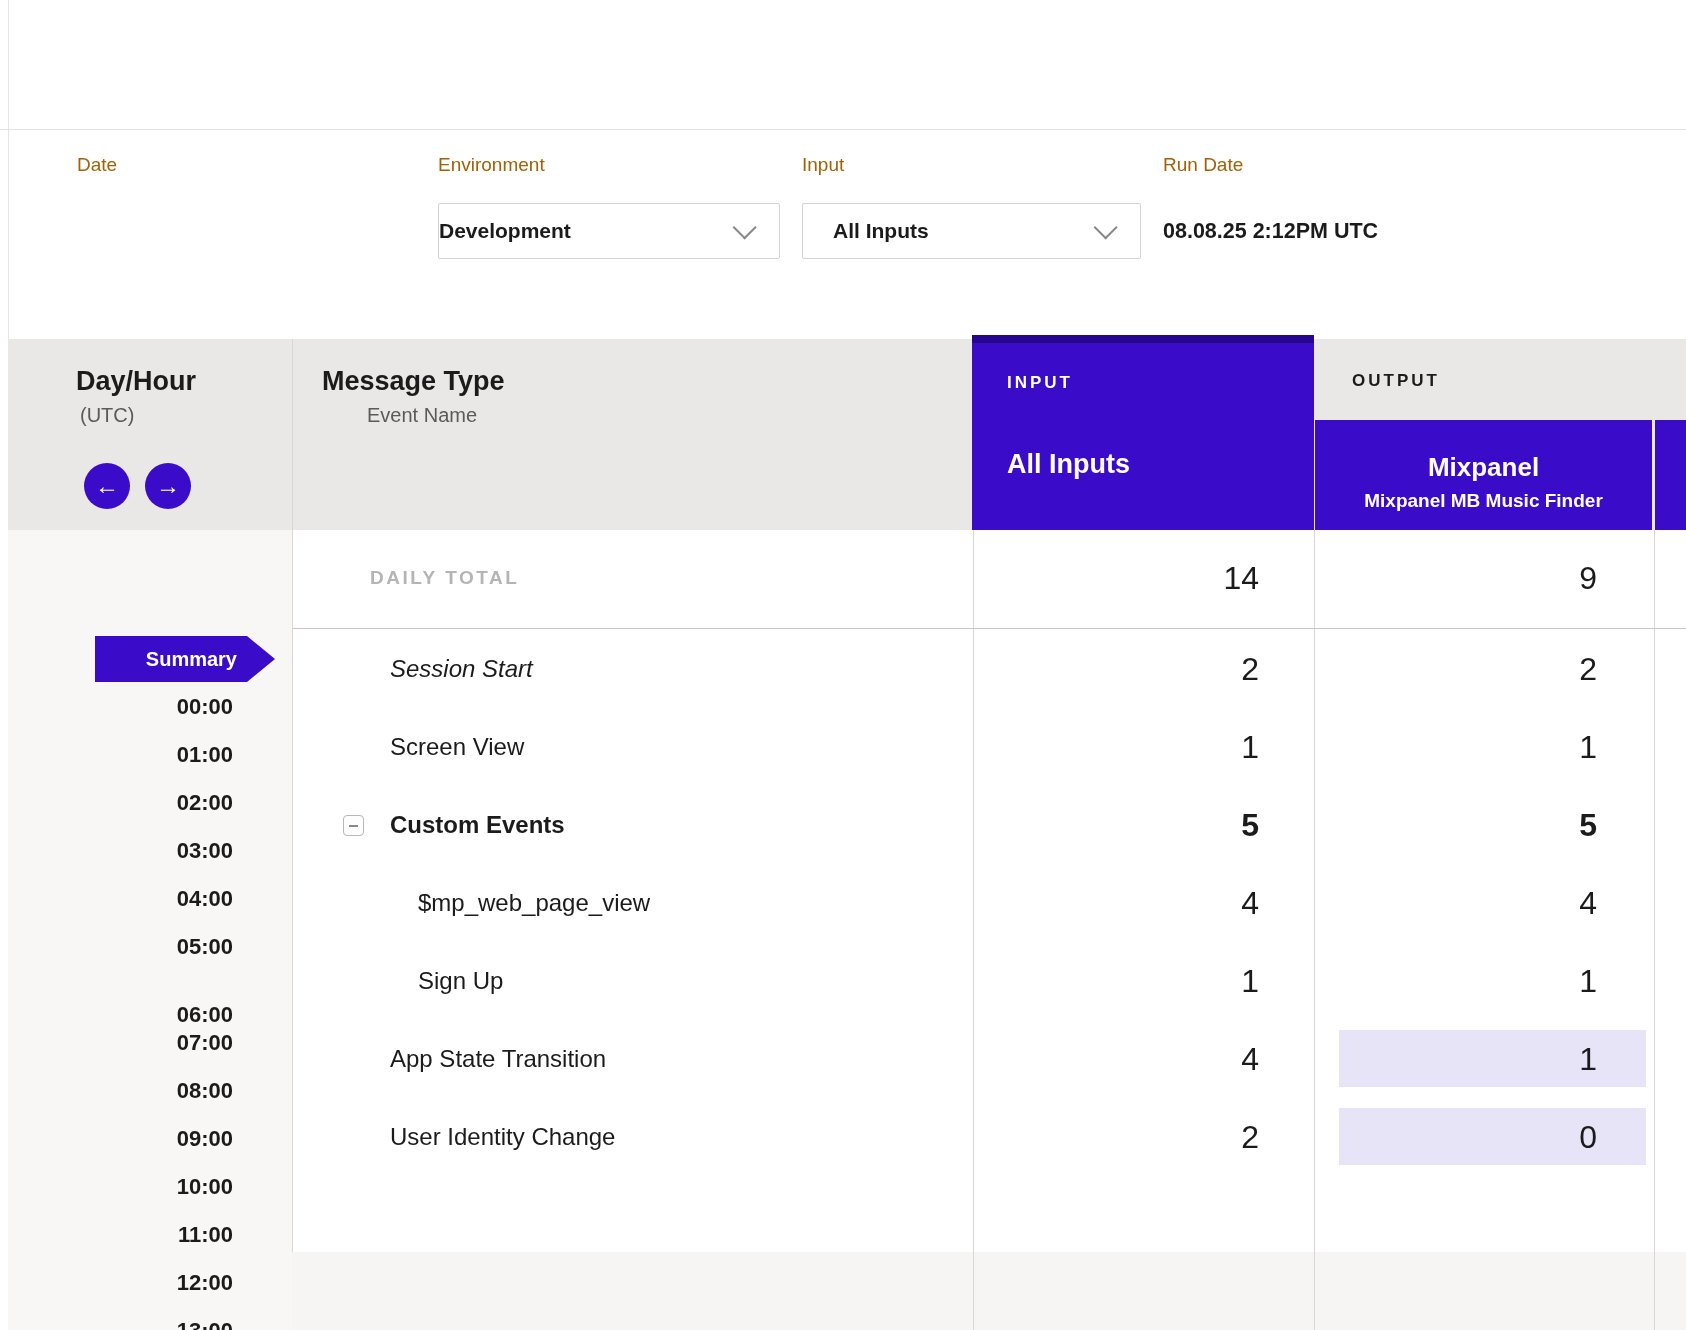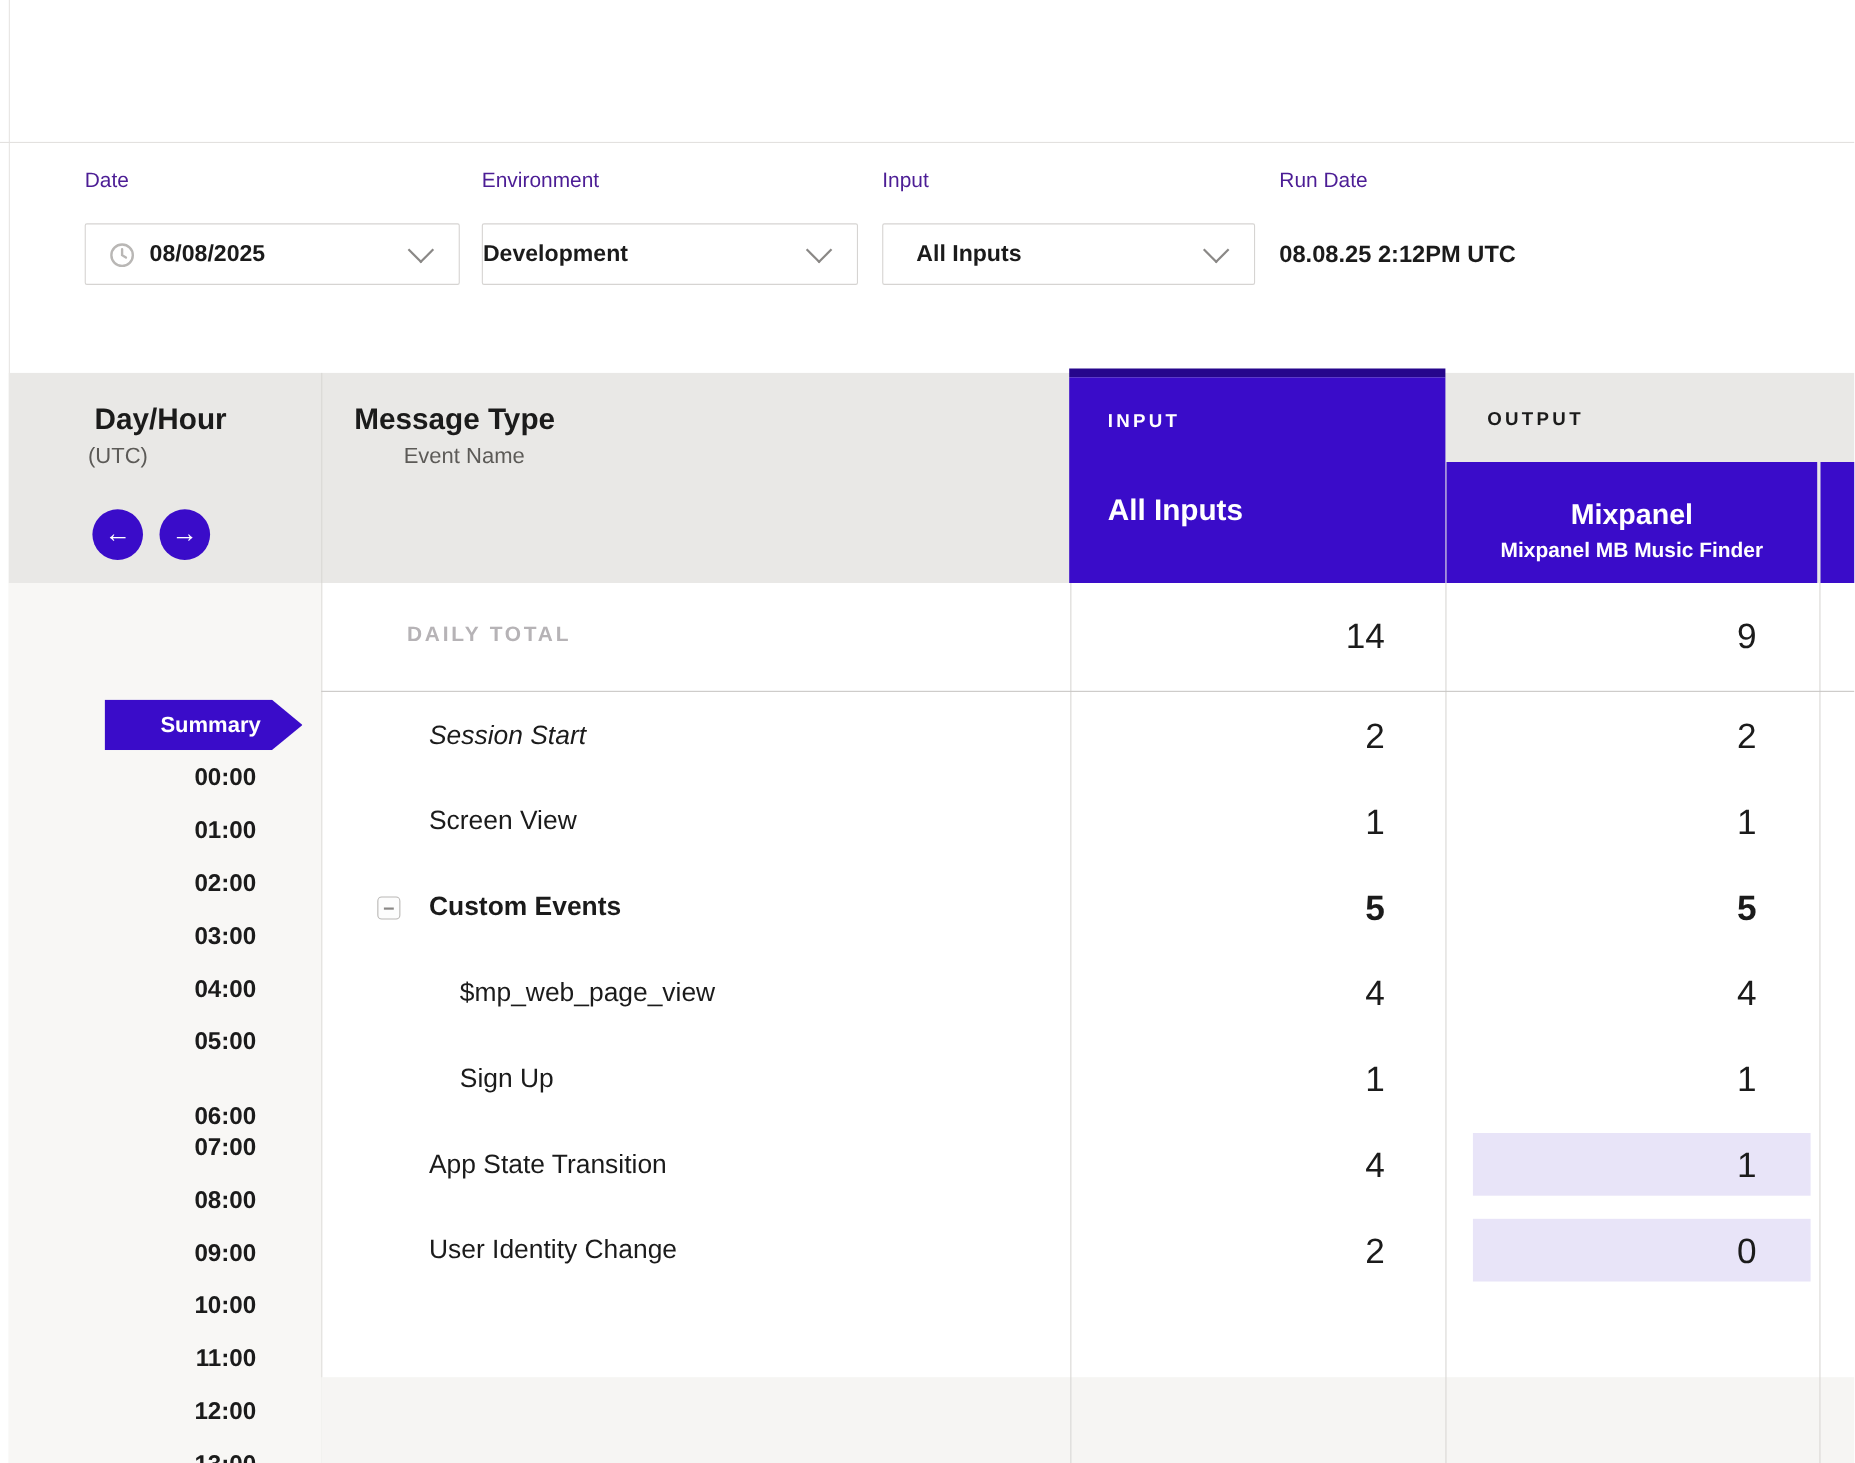--- a/index.html
+++ b/index.html
@@ -9,21 +9,21 @@
   }
   .abs{position:absolute;}
 
   
   .left-edge{left:8px;top:0;width:1px;height:1330px;background:#e7e5e3;}
   .topbar-border{left:0;top:129px;width:1686px;height:1px;background:#e3e1df;}
   .breadcrumb{left:77px;top:36px;height:44px;display:flex;align-items:center;font-size:30px;font-weight:600;}
   .crumb-sep{color:#c9c7c5;font-weight:300;margin:0 26px;font-size:32px;transform:translateY(-2px);}
 
   
-  .flt-label{top:154px;height:24px;font-size:19px;color:#4c1d95;}
+  .flt-label{top:154px;height:24px;font-size:19px;color:#a16207;}
   .flt-box{top:203px;height:56px;background:#fff;border:1px solid #d6d4d2;border-radius:2px;
            display:flex;align-items:center;box-sizing:border-box;font-size:21px;font-weight:700;}
   .chev{width:15px;height:15px;border-right:2.5px solid #8a8886;border-bottom:2.5px solid #8a8886;
         transform:rotate(45deg) translateY(-3px);position:absolute;right:28px;top:17px;}
   .rundate{top:219px;height:28px;font-size:21.5px;font-weight:700;}
 
   
   .grid-header{left:8px;top:339px;width:1678px;height:191px;background:#e9e8e6;}
   .vline{width:1px;background:#d9d7d5;}
   .hdr-title{font-size:27px;font-weight:700;}
@@ -72,47 +72,37 @@
 <div id="app">
 
   <div class="abs left-edge"></div>
   <div class="abs topbar-border"></div>
 
   <div class="abs flt-label" style="left:77px;">Date</div>
   <div class="abs flt-label" style="left:438px;">Environment</div>
   <div class="abs flt-label" style="left:802px;">Input</div>
   <div class="abs flt-label" style="left:1163px;">Run Date</div>
 
-  <div class="abs flt-box" style="left:77px;width:341px;">
-    <span class="abs" style="left:20px;top:15px;">
-      <svg width="26" height="26" viewBox="0 0 24 24" fill="none" stroke="#b9b7b5" stroke-width="2" stroke-linecap="round">
-        <circle cx="12" cy="12" r="9"></circle>
-          <path d="M12 7v5l3.2 2"></path>
-      </svg>
-    </span>
-    <span style="margin-left:58px;">08/08/2025</span>
-    <span class="chev"></span>
-  </div>
 
   <div class="abs flt-box" style="left:438px;width:342px;">
     <span style="">Development</span>
     <span class="chev"></span>
   </div>
 
   <div class="abs flt-box" style="left:802px;width:339px;">
     <span style="margin-left:30px;">All Inputs</span>
     <span class="chev"></span>
   </div>
 
   <div class="abs rundate" style="left:1163px;">08.08.25 2:12PM UTC</div>
 
   <div class="abs grid-header"></div>
   <div class="abs vline" style="left:292px;top:339px;height:991px;"></div>
 
-  <div class="abs hdr-title" style="left:86px;top:366px;">Day/Hour</div>
+  <div class="abs hdr-title" style="left:76px;top:366px;">Day/Hour</div>
   <div class="abs hdr-sub" style="left:80px;top:404px;">(UTC)</div>
   <div class="abs hdr-title" style="left:322px;top:366px;">Message Type</div>
   <div class="abs hdr-sub" style="left:367px;top:404px;">Event Name</div>
 
   <div class="abs circle-btn" style="left:84px;top:463px;">
     <span>←</span>
   </div>
   <div class="abs circle-btn" style="left:145px;top:463px;">
     <span>→</span>
   </div>

